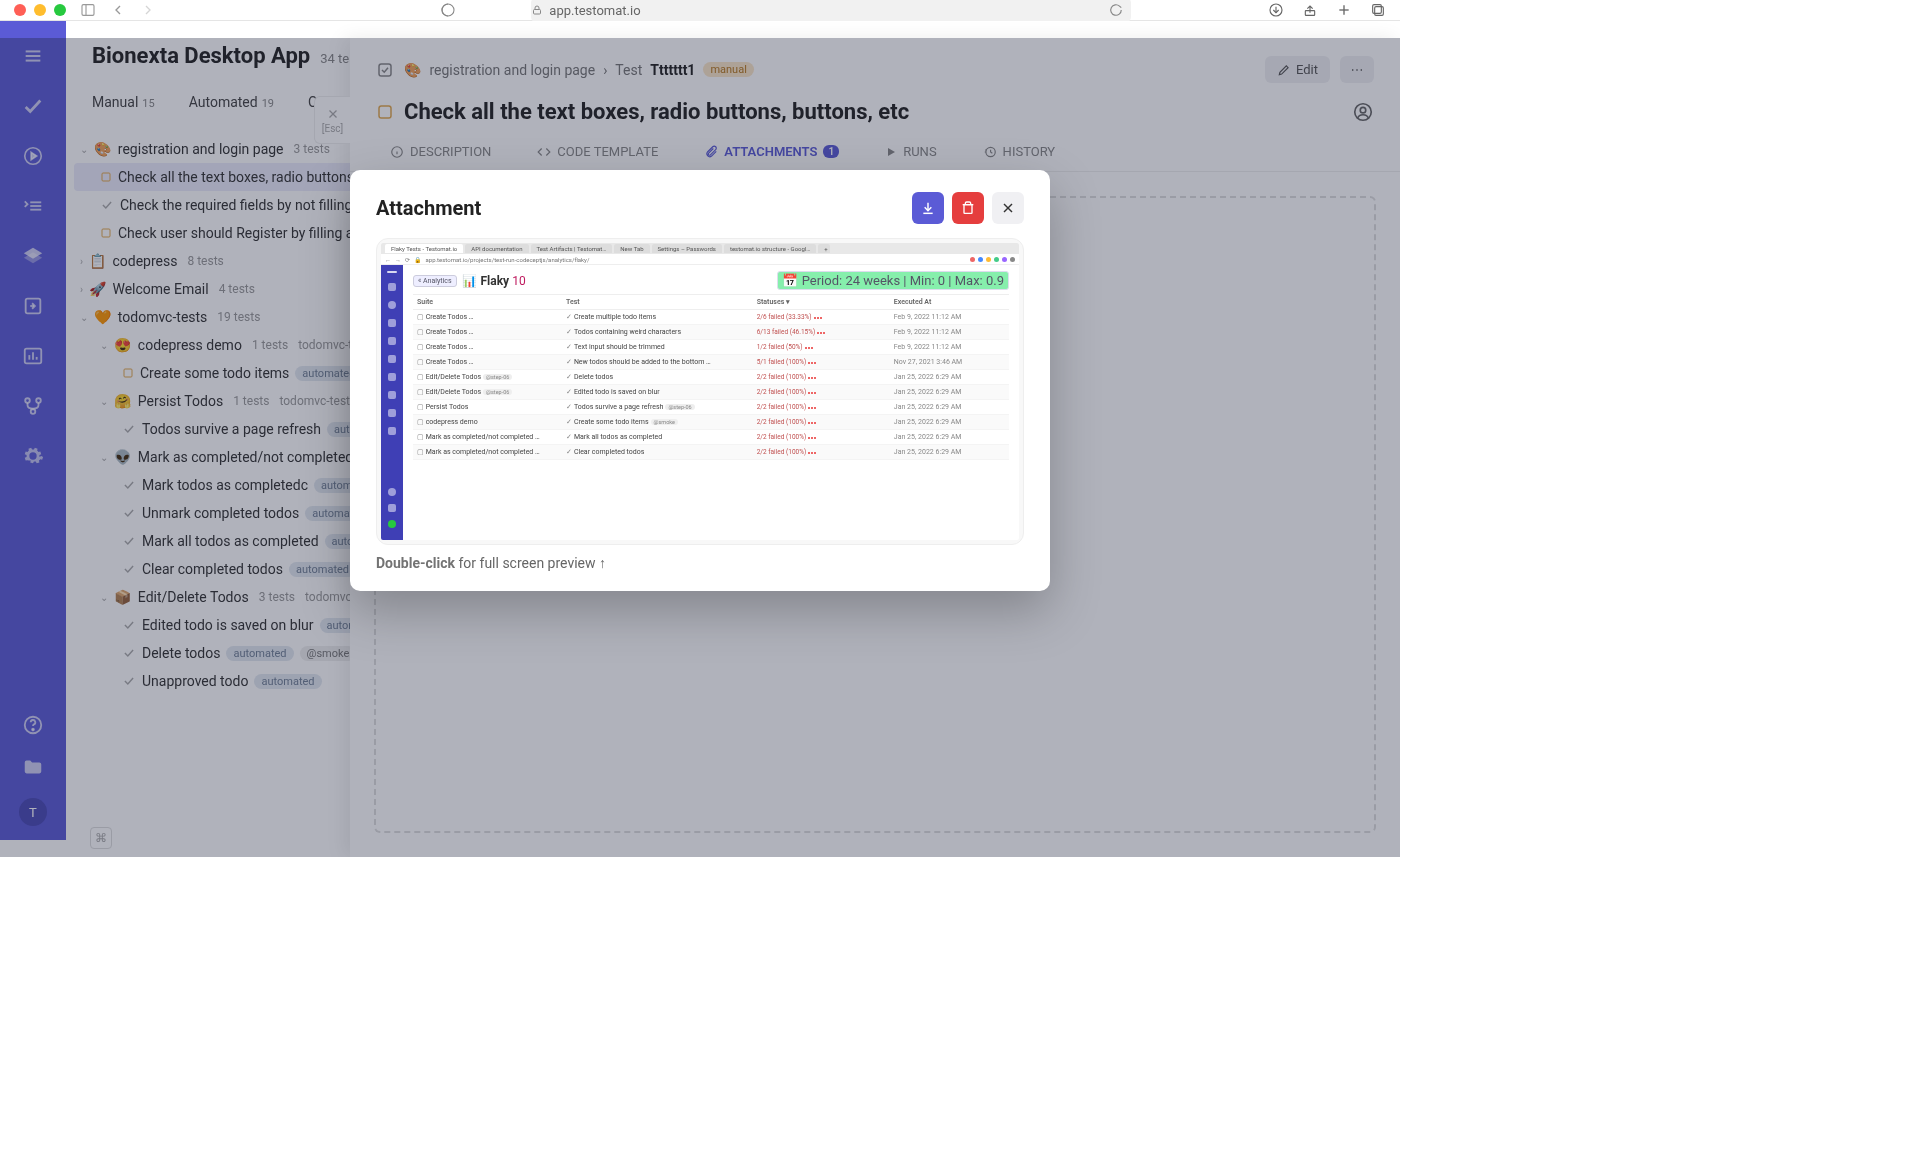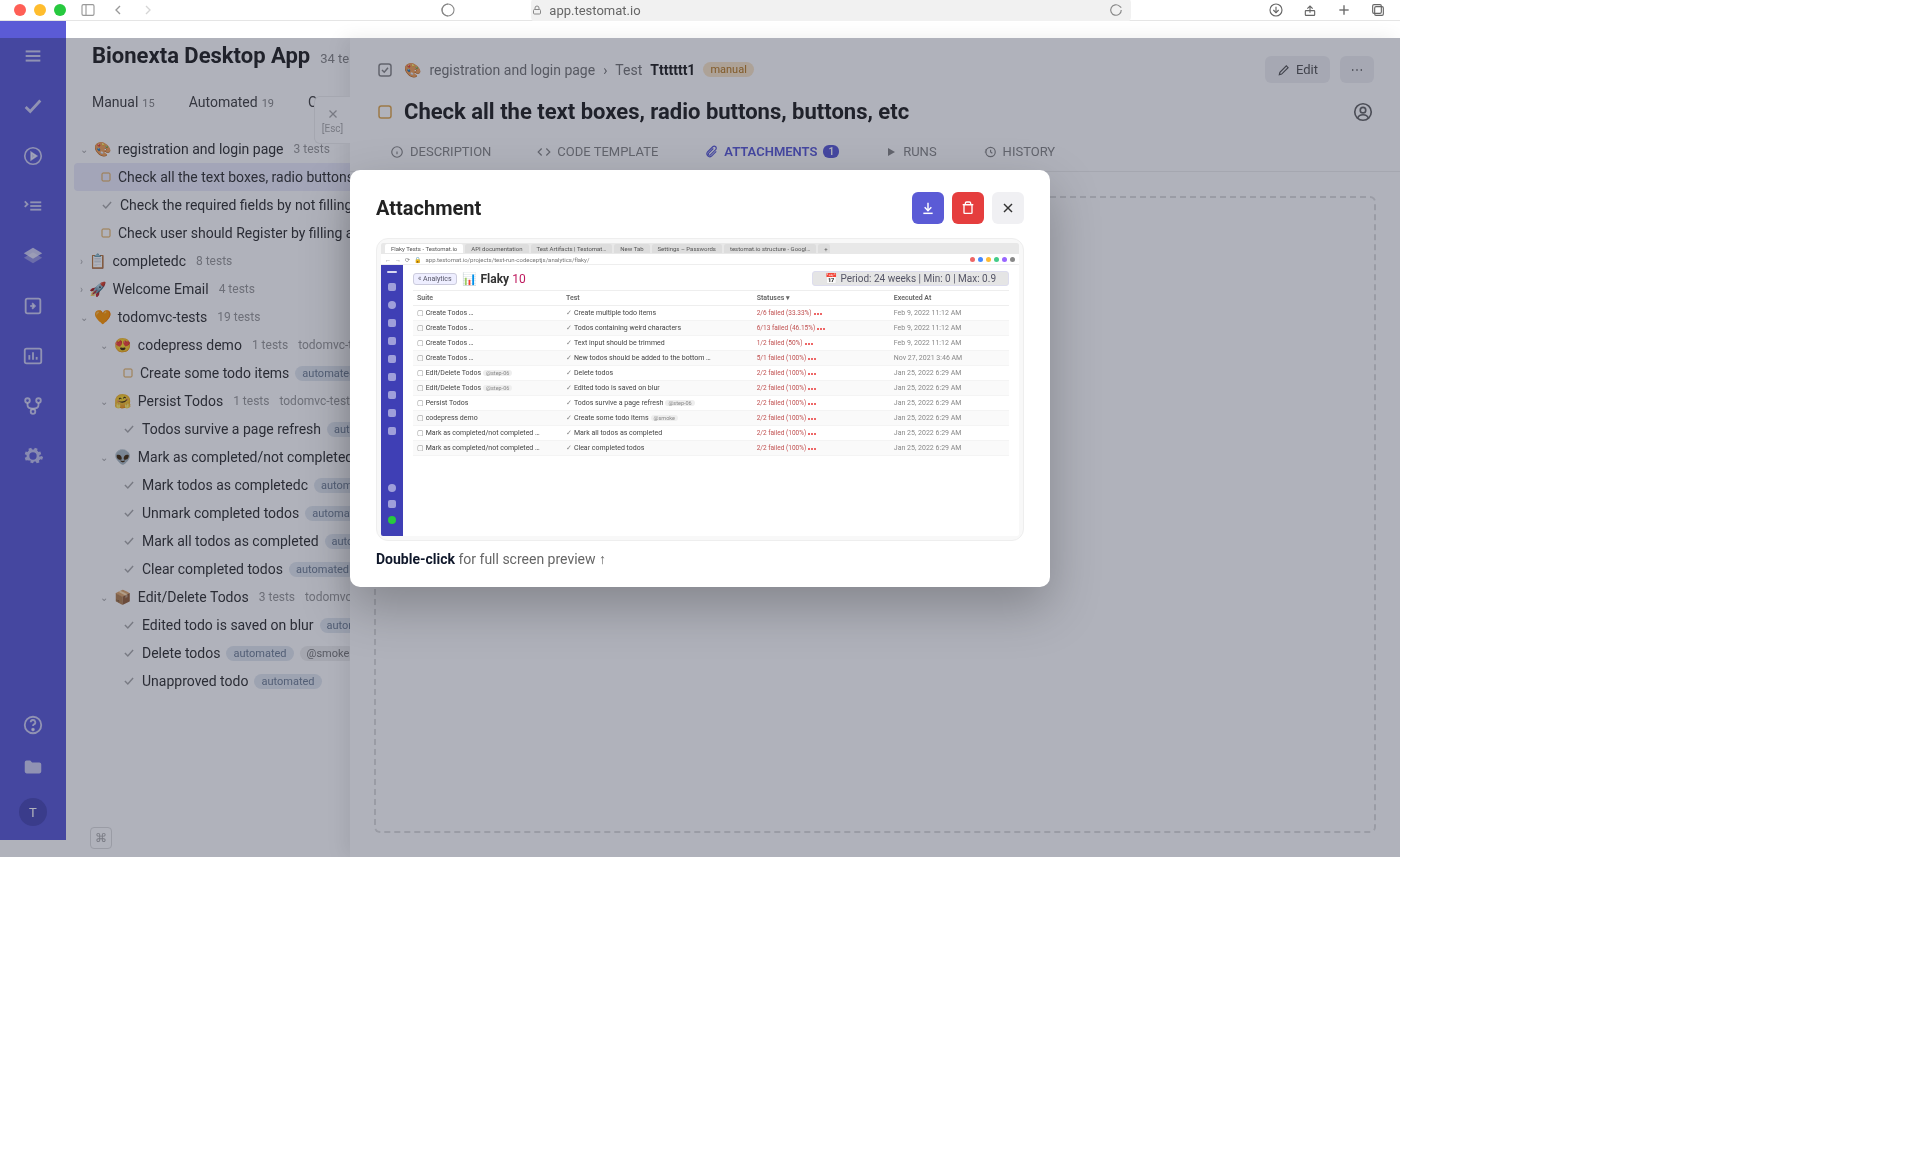--- a/index.html
+++ b/index.html
@@ -76,42 +76,42 @@
 .modal-head { display: flex; align-items: center; }
 .modal-title { font-size: 20px; font-weight: 700; color: #222; }
 .modal-actions { margin-left: auto; display: flex; gap: 8px; }
 .ibtn { width: 32px; height: 32px; border-radius: 6px; border: none; display: flex; align-items: center; justify-content: center; cursor: pointer; }
 .ibtn-blue { background: #5b5bd6; color: #fff; }
 .ibtn-red { background: #e53e3e; color: #fff; }
 .ibtn-grey { background: #f0f0f3; color: #333; }
 .modal-sub { font-size: 14px; color: #666; margin-top: 4px; }
 .modal-img { margin-top: 14px; border: 1px solid #eee; border-radius: 12px; background: #f8f8f8; padding: 4px; }
 .modal-foot { font-size: 14px; color: #666; margin-top: 10px; }
-.modal-foot strong { color: #0f172a; }
+.modal-foot strong { color: #737373; }
 
 
 .flaky-shot { background: #fff; font-size: 8px; color: #333; border-radius: 2px; overflow: hidden; }
 .fs-tabs { background: #e8e8e8; height: 11px; display: flex; align-items: center; padding: 0 4px; gap: 2px; }
 .fs-tab { background: #fff; height: 9px; border-radius: 2px 2px 0 0; padding: 0 6px; display: flex; align-items: center; font-size: 6px; color: #555; }
 .fs-tab.dim { background: #ddd; }
 .fs-url { background: #fff; border-bottom: 1px solid #eee; height: 11px; display: flex; align-items: center; padding: 0 4px; font-size: 6px; color: #777; gap: 4px; }
 .fs-url-dots { margin-left: auto; display: flex; gap: 3px; }
 .fs-url-dots span { width: 5px; height: 5px; border-radius: 50%; display: inline-block; }
 .fs-body { display: flex; }
 .fs-rail { width: 22px; background: #3f3fb5; display: flex; flex-direction: column; align-items: center; padding: 6px 0; gap: 10px; }
 .fs-rail .d { width: 8px; height: 8px; background: rgba(255,255,255,0.5); border-radius: 2px; }
 .fs-rail .d.circ { border-radius: 50%; background: #27c93f; }
 .fs-rail-bot { margin-top: auto; display: flex; flex-direction: column; gap: 8px; align-items: center; padding-bottom: 6px; }
 .fs-main { flex: 1; padding: 6px 10px 80px; }
 .fs-crumbs { display: flex; align-items: center; gap: 6px; margin-bottom: 4px; }
 .fs-anal { background: #eef; border: 1px solid #ccd; padding: 1px 4px; border-radius: 3px; font-size: 7px; color: #556; }
 .fs-flaky { font-weight: 700; font-size: 12px; display: flex; align-items: center; gap: 3px; }
 .fs-flaky .fl { color: #e67e22; }
 .fs-flaky .ct { color: #be185d; font-weight: 400; }
-.fs-period { margin-left: auto; font-size: 10px; color: #556; background: #e5e5e5; border: 1px solid #dde; padding: 1px 12px; border-radius: 3px; }
+.fs-period { margin-left: auto; font-size: 13px; color: #556; background: #86efac; border: 1px solid #dde; padding: 1px 4px; border-radius: 3px; }
 .fs-table { width: 100%; border-collapse: collapse; font-size: 7px; margin-top: 4px; }
 .fs-table th { border-top: 1px solid #eee; border-bottom: 1px solid #eee; font-weight: 600; color: #666; padding: 3px 4px; text-align: left; }
 .fs-table td { padding: 3px 4px; border-bottom: 1px solid #f4f4f4; color: #444; }
 .fs-table tr:nth-child(even) td { background: #fafafa; }
 .fs-stat { color: #c05050; font-size: 6.5px; }
 .fs-dots { display: inline-flex; gap: 1px; margin-left: 2px; }
 .fs-dots i { width: 2px; height: 2px; background: #e66; display: inline-block; }
 .ck { color: #888; margin-right: 2px; }
 .fs-chip { background: #eee; color: #888; font-size: 5.5px; padding: 0 3px; border-radius: 3px; margin-left: 2px; }
 
@@ -318,21 +318,21 @@
           <span class="sq-icon">
             <svg viewBox="0 0 24 24" width="12" height="12" fill="none" stroke="currentColor" stroke-width="2">
               <rect x="4" y="4" width="16" height="16" rx="2"></rect>
             </svg>
           </span>
           <span>Check user should Register by filling all the required fields</span>
         </div>
         <div class="tree-row ind-0">
           <span class="caret">›</span>
           <span class="emoji">📋</span>
-          <span>completedc</span>
+          <span>codepress</span>
           <span class="row-meta">8 tests</span>
         </div>
         <div class="tree-row ind-0">
           <span class="caret">›</span>
           <span class="emoji">🚀</span>
           <span>Welcome Email</span>
           <span class="row-meta">4 tests</span>
         </div>
         <div class="tree-row ind-0">
           <span class="caret">⌄</span>

